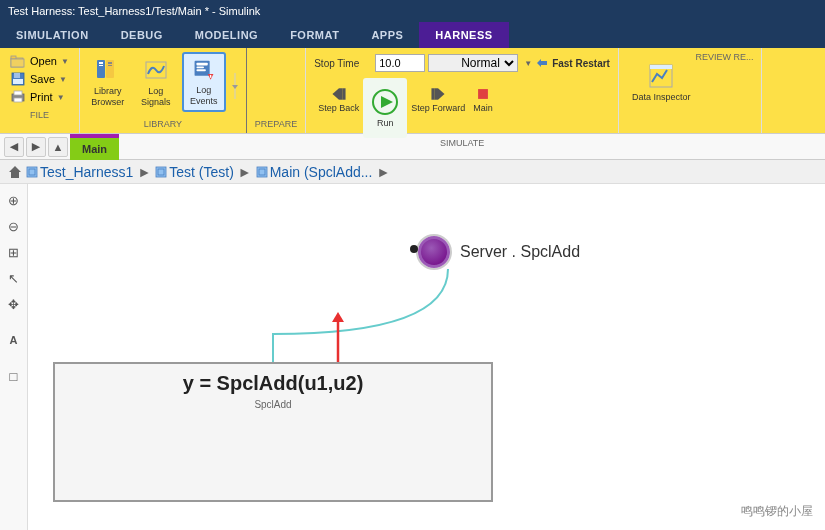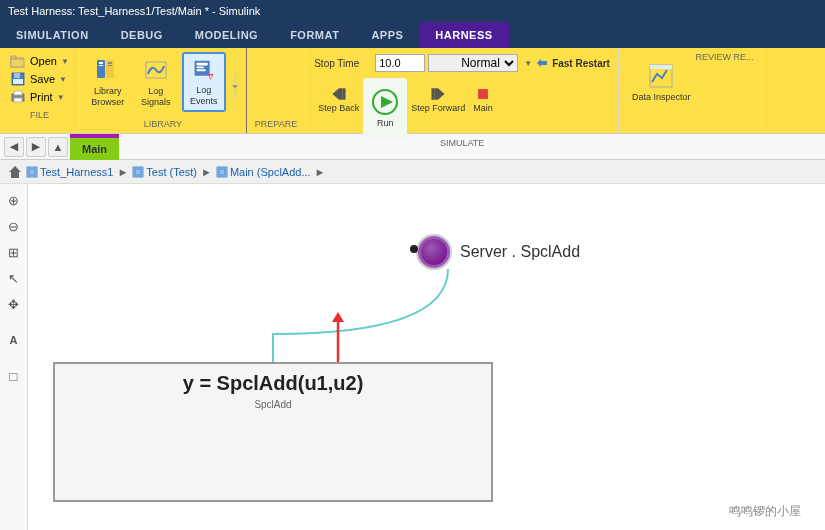--- a/index.html
+++ b/index.html
@@ -127,21 +127,21 @@
       gap: 2px;
     }
 
     #breadcrumb-bar {
       background: #f0f0f0;
       border-bottom: 1px solid #ddd;
       height: 24px;
       display: flex;
       align-items: center;
       padding: 0 8px;
-      font-size: 11px;
+      font-size: 14px;
       gap: 4px;
     }
     .breadcrumb-item {
       display: flex;
       align-items: center;
       gap: 2px;
       color: #1a5faa;
       cursor: pointer;
     }
     .breadcrumb-sep { color: #666; }
@@ -268,21 +268,21 @@
       left: 0;
       width: 100%;
       height: 100%;
       pointer-events: none;
     }
 
     
     .watermark {
       position: absolute;
       bottom: 10px;
-      right: 24px;
+      right: 12px;
       font-size: 12px;
       color: #888;
     }
 
     
     .sub-tab {
       padding: 0 12px;
       height: 26px;
       display: flex;
       align-items: center;

